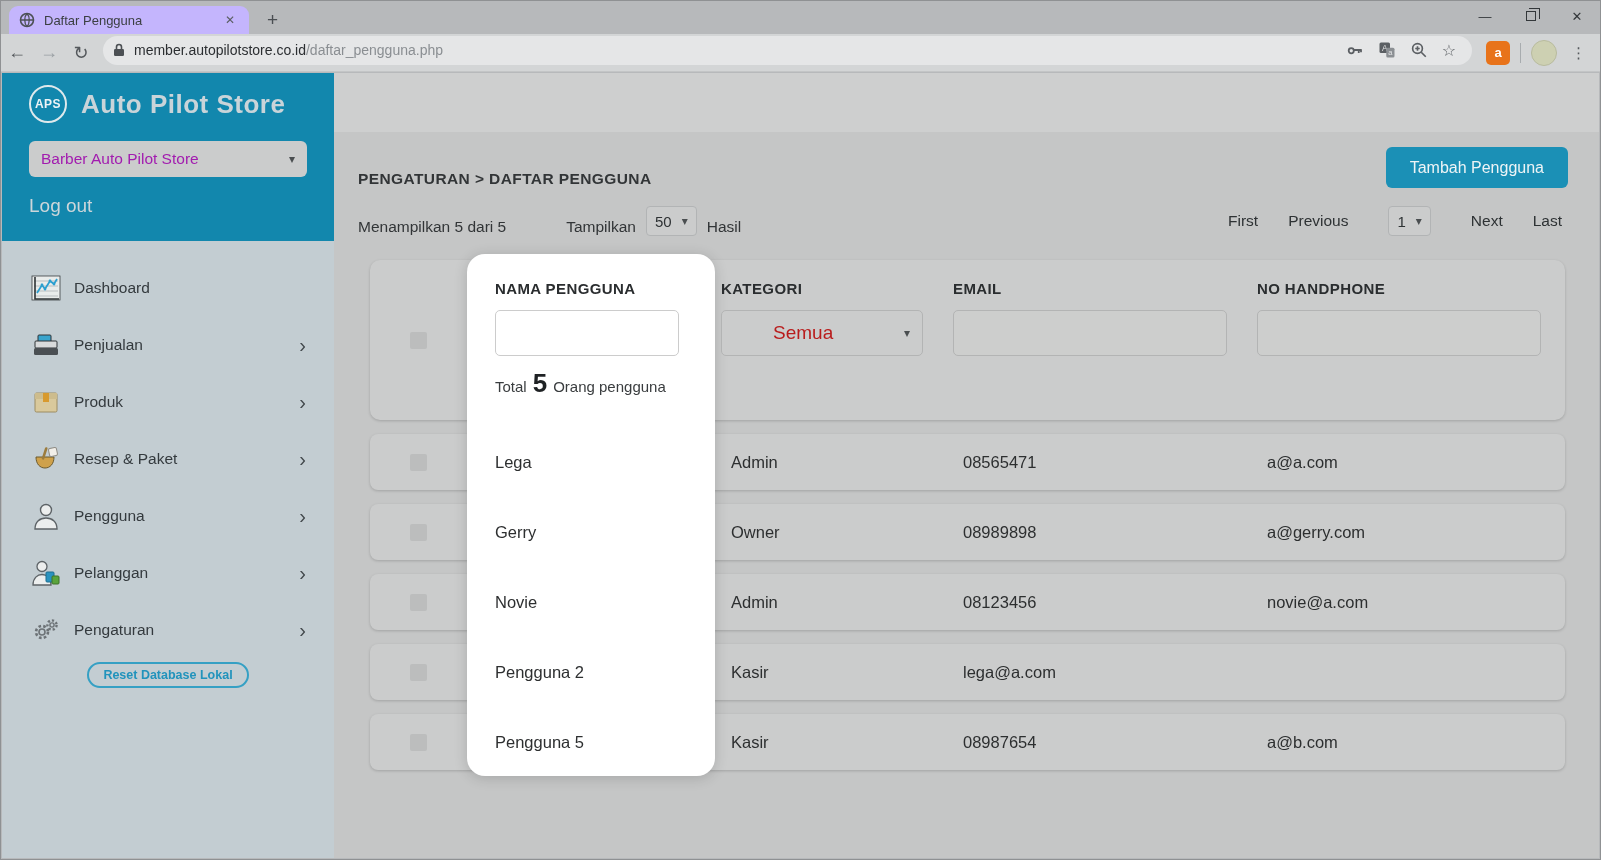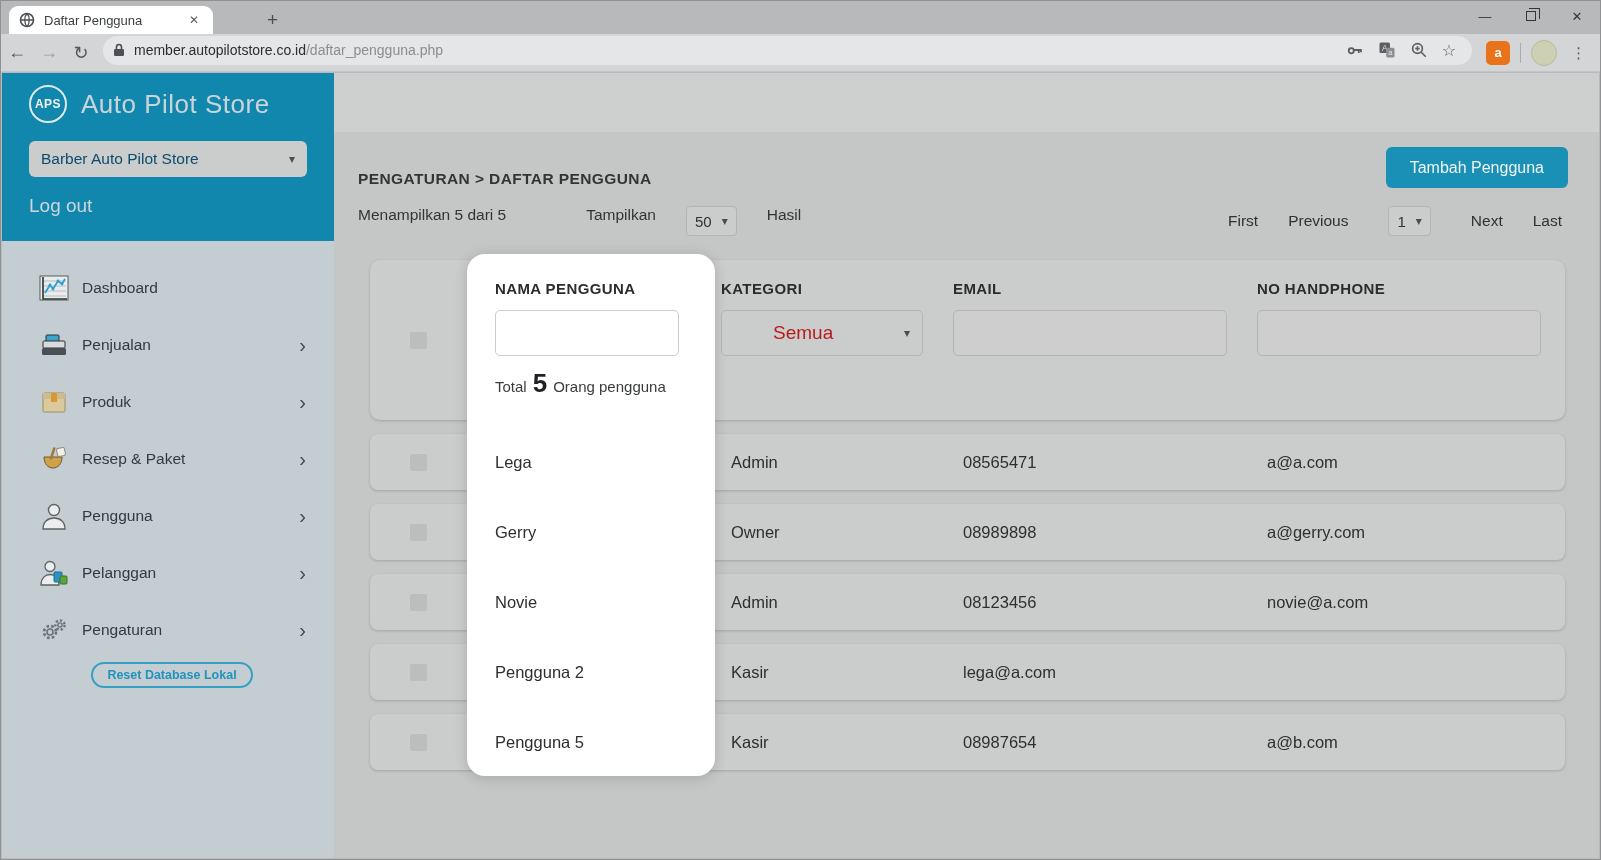--- a/index.html
+++ b/index.html
@@ -1,21 +1,21 @@
 <!DOCTYPE html>
 <html><head>
 <meta charset="utf-8">
 <style>
   * { margin:0; padding:0; box-sizing:border-box; }
   html,body { width:1601px; height:860px; font-family:"Liberation Sans", sans-serif; }
   .window { position:relative; width:1601px; height:860px; background:#b7b9bb; border:1px solid #8f9193; overflow:hidden; }
 
   
   .titlebar { position:absolute; top:0; left:0; right:0; height:33px; background:#b7b9bb; }
-  .tab { position:absolute; left:8px; top:5px; width:204px; height:28px; background:#ffffff; border-radius:9px 9px 0 0; display:flex; align-items:center; padding:5px 10px; }
+  .tab { position:absolute; left:8px; top:5px; width:240px; height:28px; background:#c4b5fd; border-radius:9px 9px 0 0; display:flex; align-items:center; padding:5px 10px; }
   .tab-title { font-size:13px; color:#3b3f42; flex:1; margin-left:9px; white-space:nowrap; overflow:hidden; }
   .tab-close { font-size:12px; color:#5a5e62; cursor:default; padding:2px 4px; }
   .newtab-btn { position:absolute; left:258px; top:6px; font-size:19px; color:#4a4e52; padding:0 8px; line-height:26px; }
   .wincontrols { position:absolute; right:0; top:0; display:flex; }
   .winbtn { width:46px; height:30px; display:flex; align-items:center; justify-content:center; color:#33373a; font-size:13px; }
   .restore-box { width:10px; height:10px; border:1.5px solid #33373a; position:relative; }
   .restore-box:before { content:""; position:absolute; left:2px; top:-4px; width:10px; height:10px; border-top:1.5px solid #33373a; border-right:1.5px solid #33373a; }
 
   .toolbar { position:absolute; top:33px; left:0; right:0; height:38px; background:#d3d5d6; border-bottom:1px solid #c3c5c6; display:flex; align-items:center; }
   .nav-ico { font-size:18px; color:#54585c; width:32px; text-align:center; }
@@ -32,41 +32,41 @@
   .star { font-size:16px; color:#5b5f63; }
 
   
   .app { position:absolute; top:72px; left:1px; right:1px; bottom:1px; display:flex; overflow:hidden; }
 
   
   .sidebar { width:332px; background:#c3cdd2; flex-shrink:0; display:flex; flex-direction:column; }
   .side-top { background:#1287ad; padding:12px 27px 24px 27px; }
   .brand { display:flex; align-items:center; gap:14px; }
   .logo-circle { width:38px; height:38px; border:2px solid #dfe9ec; border-radius:50%; color:#eef4f6; font-size:12px; font-weight:bold; display:flex; align-items:center; justify-content:center; letter-spacing:0.5px; }
-  .brand-name { font-size:26px; font-weight:normal; color:#c9d4d9; letter-spacing:0.5px;text-align:right; }
+  .brand-name { font-size:26px; font-weight:bold; color:#c9d4d9; letter-spacing:0.5px;text-align:right; }
   .store-select { margin-top:18px; height:36px; background:#cbcccc; border-radius:6px; display:flex; align-items:center; padding:0 12px; }
-  .store-select span.val { flex:1; font-size:15.5px; color:#0c4a6e; }
+  .store-select span.val { flex:1; font-size:15.5px; color:#a21caf; }
   .sel-caret { font-size:12px; color:#4a4e50; }
   .logout { margin-top:18px; font-size:19px; color:#ccd6da; }
-  .menu { padding:18px 0 0 8px; flex:1; }
+  .menu { padding:18px 0 0 0; flex:1; }
   .menu-item { height:57px; display:flex; align-items:center; padding:0 28px; }
   .menu-ico { width:32px; display:flex; justify-content:center; margin-right:12px; flex-shrink:0; }
   .menu-label { flex:1; font-size:15.5px; color:#343a3e; }
   .menu-chev { font-size:20px; color:#43494d; line-height:1; }
   .reset-btn { margin:4px auto 0 auto; display:block; width:162px; height:26px; border:2px solid #35a0c4; border-radius:13px; background:transparent; color:#2193bc; font-size:12.5px; font-weight:bold; font-family:"Liberation Sans",sans-serif; }
 
   
   .main { flex:1; background:#c5c6c6; overflow:hidden; }
   .topstrip { height:59px; background:#cecfcf; }
   .main-inner { padding:0 31px 0 24px; }
   .crumb-row { height:56px; display:flex; align-items:flex-end; }
   .breadcrumb { font-size:15.5px; font-weight:bold; color:#323537; letter-spacing:0.4px; }
   .add-btn { margin-left:auto; height:41px; padding:0 24px; background:#1b90b6; border:none; border-radius:6px; color:#eef4f6; font-size:16px; font-family:"Liberation Sans",sans-serif; }
   .controls-row { margin-top:18px; display:flex; align-items:center; font-size:15.5px; color:#323537; }
-  .ctrl-left { display:flex; align-items:flex-start;gap:20px; }
+  .ctrl-left { display:flex; align-items:flex-end; }
   .show-label { margin-left:60px; }
   .mini-select { height:30px; background:#cbcccc; border:1px solid #b2b4b5; border-radius:4px; display:flex; align-items:center; padding:0 8px; gap:10px; margin:0 10px; }
   .mini-select .val { font-size:15px; color:#2e3234; }
   .pagination { margin-left:auto; display:flex; align-items:center; gap:30px; margin-right:6px; }
   .page-link { font-size:15.5px; color:#2e3234; }
 
   
   .table-area { position:relative; margin:24px 0 0 12px; width:1195px; }
   .spotlight { position:absolute; left:97px; width:248px; top:-6px; bottom:-6px; background:#ffffff; border-radius:18px; box-shadow:0 2px 14px rgba(0,0,0,0.16); z-index:1; }
   .thead-card { position:relative; background:#cbcccc; border-radius:10px; height:160px; box-shadow:0 1px 3px rgba(0,0,0,0.18); display:grid; grid-template-columns:97px 248px 232px 304px 1fr; }

